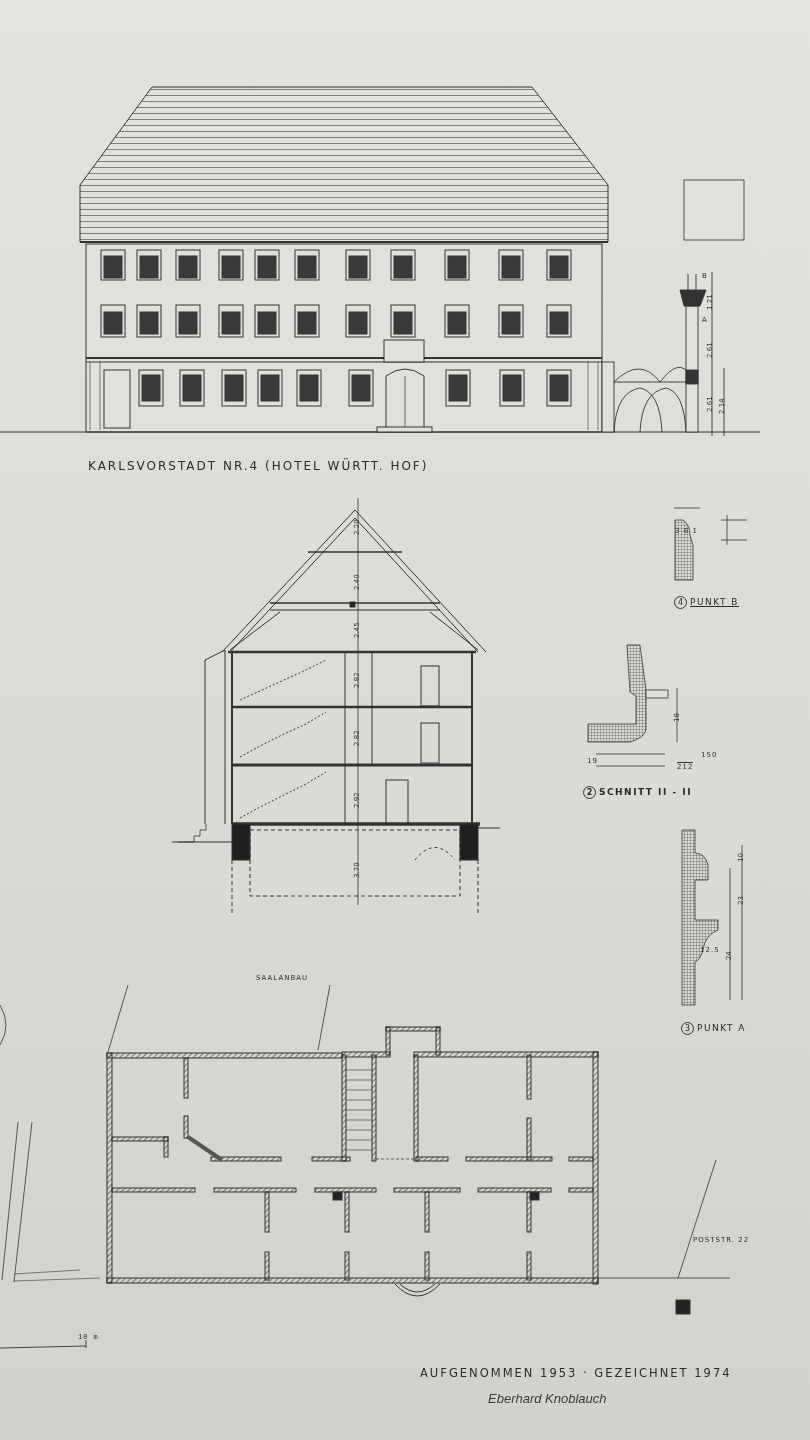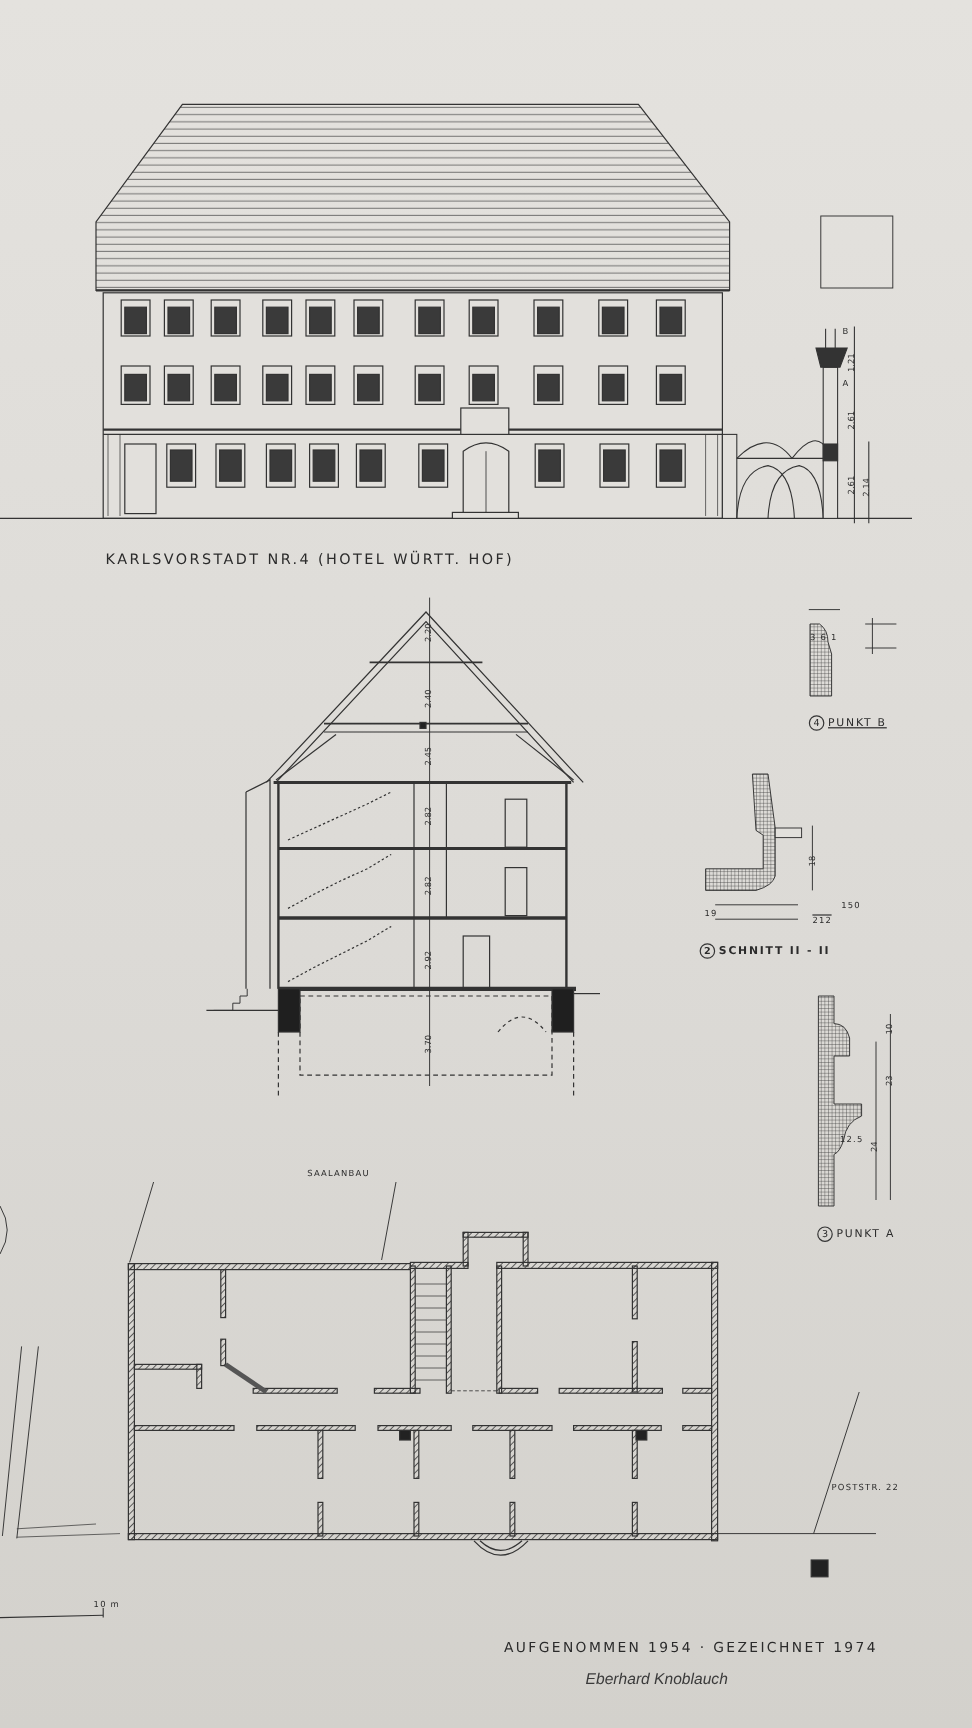--- a/index.html
+++ b/index.html
@@ -332,18 +332,18 @@
 <div class="dim" style="left:725px;top:960px;">24</div>
 <div class="dim" style="left:737px;top:905px;">23</div>
 <div class="dim" style="left:737px;top:862px;">10</div>
 <div class="lbl tiny" style="left:700px;top:898px;margin-top:48px;">12.5</div>
 <div class="lbl small" style="left:681px;top:1022px;">
   <span class="circ">3</span><span>PUNKT A</span>
 </div>
 
 <div class="lbl tiny" style="left:212px;top:974px;margin-left:44px;">SAALANBAU</div>
 <div class="lbl tiny" style="left:693px;top:1236px;">POSTSTR. 22</div>
-<div class="lbl tiny" style="left:78px;top:1333px;">10 m</div>
-
-<div class="lbl cap" style="left:420px;top:1366px;font-size:11.5px;">AUFGENOMMEN 1954 · GEZEICHNET 1974</div>
+<div class="lbl tiny" style="left:78px;top:1333px;font-family:Liberation Mono, monospace;">10 m</div>
+
+<div class="lbl cap" style="left:420px;top:1366px;font-size:11.5px;">AUFGENOMMEN 1953 · GEZEICHNET 1974</div>
 <div class="sig" style="left:488px;top:1391px;">Eberhard Knoblauch</div>
 
 </div>
 
 </body></html>

